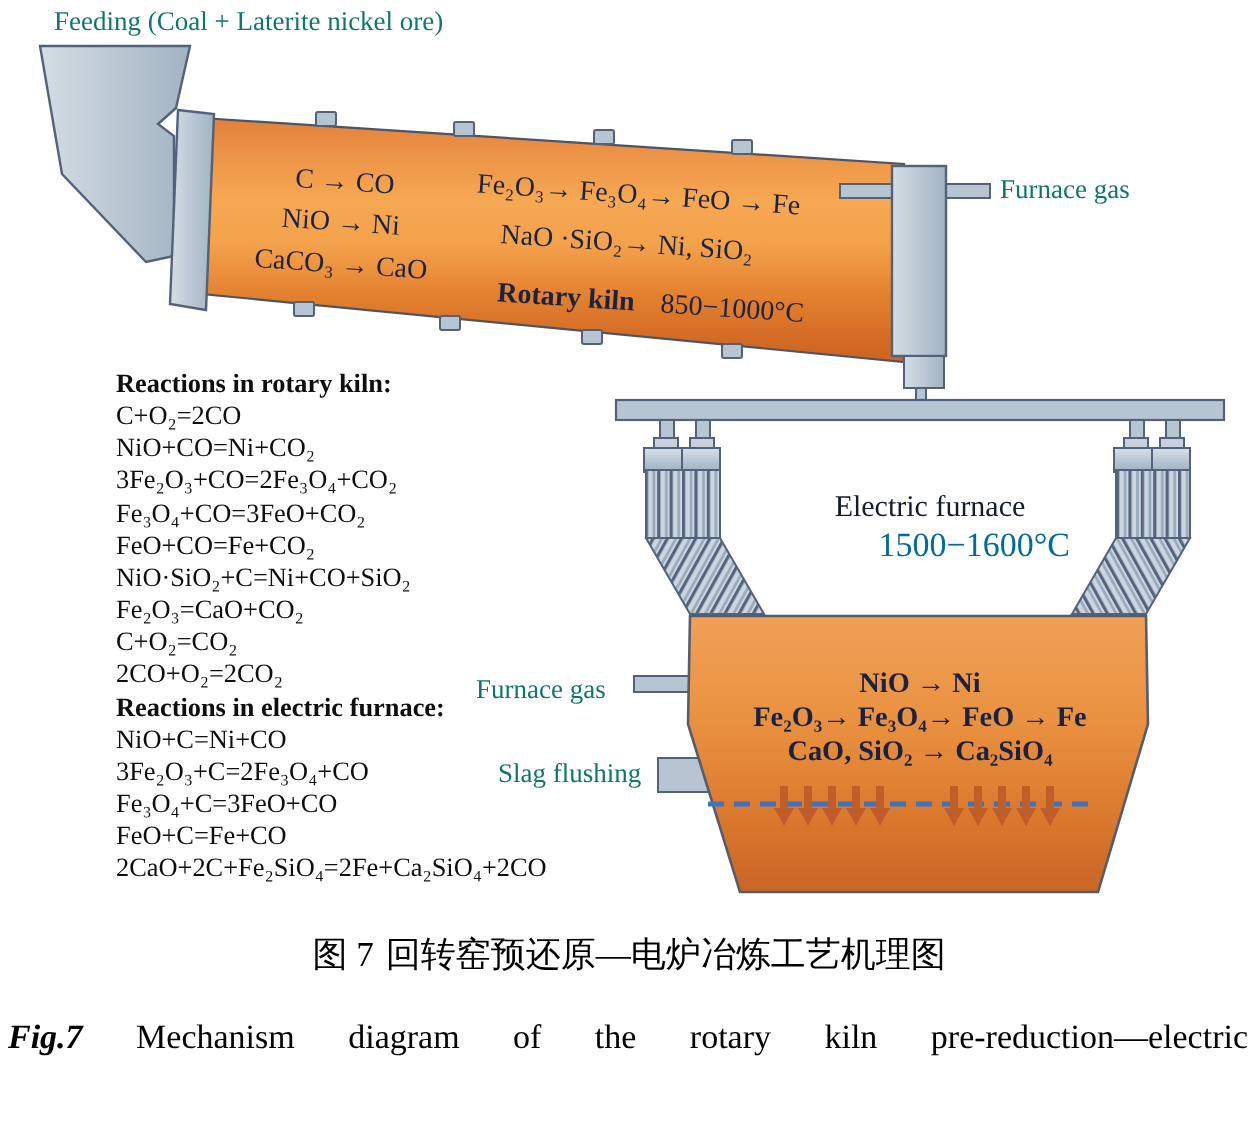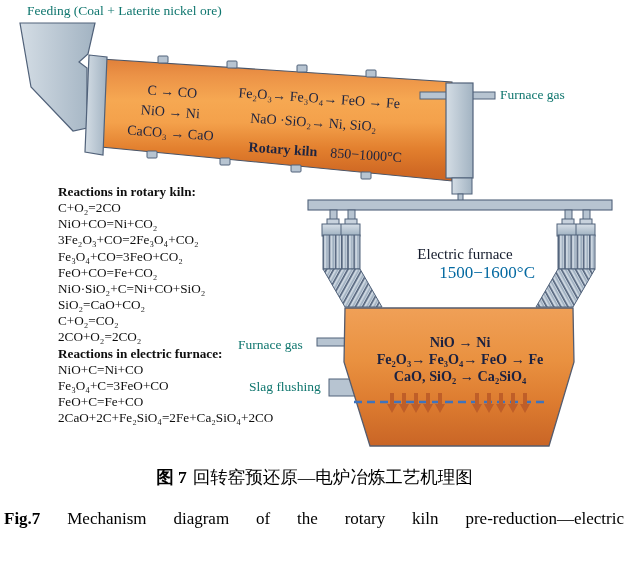--- a/index.html
+++ b/index.html
@@ -10,24 +10,24 @@
   .lbl{font-size:13.5px;color:#0f766e;}
   .kform{font-size:14px;color:#1c2340;text-align:center;transform-origin:0 0;transform:rotate(3.9deg);}
   .kname{font-weight:bold;}
   .reactions{position:absolute;left:30px;top:184px;font-size:13.2px;line-height:16.15px;color:#0e0e0e;margin-left:28px;}
   .rhead{font-weight:bold;}
   .efname{font-size:15px;font-weight:normal;color:#141b2c;text-align:center;}
   .eftemp{font-size:17px;color:#0369a1;text-align:right;}
   .fform{font-size:14.2px;font-weight:bold;color:#1b2140;text-align:center;width:210px;left:355px;}
   .alloy{font-size:14px;color:#2a3040;text-align:center;width:210px;left:350px;}
   .zh-caption{position:absolute;left:0;top:465px;width:629px;text-align:center;font-size:17.5px;color:#000;}
-  .zh-caption .zlab{font-weight:bold;margin-right:6px;}
+  .zh-caption .zlab{font-weight:normal;margin-right:6px;}
   .en-caption1{position:absolute;left:4px;top:509px;width:620px;font-size:17px;color:#000;
                text-align:justify;text-align-last:justify;}
-  .en-caption1 .flab{font-weight:bold;}
+  .en-caption1 .flab{font-weight:bold;font-style:italic;}
   .en-caption2{position:absolute;left:4px;top:541px;font-size:17px;color:#000;margin-top:45px;}
 </style>
 </head>
 <body>
 
 <div id="stage">
 
   <svg id="diagram-svg" width="629" height="460" viewBox="0 0 629 460">
     <defs>
       <linearGradient id="gradKiln" x1="0" y1="0" x2="0" y2="1">
@@ -154,25 +154,26 @@
   </div>
 
   <div class="reactions">
     <div class="rhead">Reactions in rotary kiln:</div>
     <div>C+O₂=2CO</div>
     <div>NiO+CO=Ni+CO₂</div>
     <div>3Fe₂O₃+CO=2Fe₃O₄+CO₂</div>
     <div>Fe₃O₄+CO=3FeO+CO₂</div>
     <div>FeO+CO=Fe+CO₂</div>
     <div>NiO·SiO₂+C=Ni+CO+SiO₂</div>
-    <div>SiO₂=CaO+CO₂</div>
+    <div>Fe₂O₃=CaO+CO₂</div>
     <div>C+O₂=CO₂</div>
     <div>2CO+O₂=2CO₂</div>
     <div class="rhead">Reactions in electric furnace:</div>
     <div>NiO+C=Ni+CO</div>
+    <div>3Fe₂O₃+C=2Fe₃O₄+CO</div>
     <div>Fe₃O₄+C=3FeO+CO</div>
     <div>FeO+C=Fe+CO</div>
     <div>2CaO+2C+Fe₂SiO₄=2Fe+Ca₂SiO₄+2CO</div>
   </div>
 
   <div class="abs efname" style="left:395px;top:246px;width:140px;">Electric furnace</div>
   <div class="abs eftemp" style="left:395px;top:263px;width:140px;">1500−1600°C</div>
 
   <div class="abs lbl" style="left:238px;top:337px;">Furnace gas</div>
   <div class="abs lbl" style="left:249px;top:379px;">Slag flushing</div>

